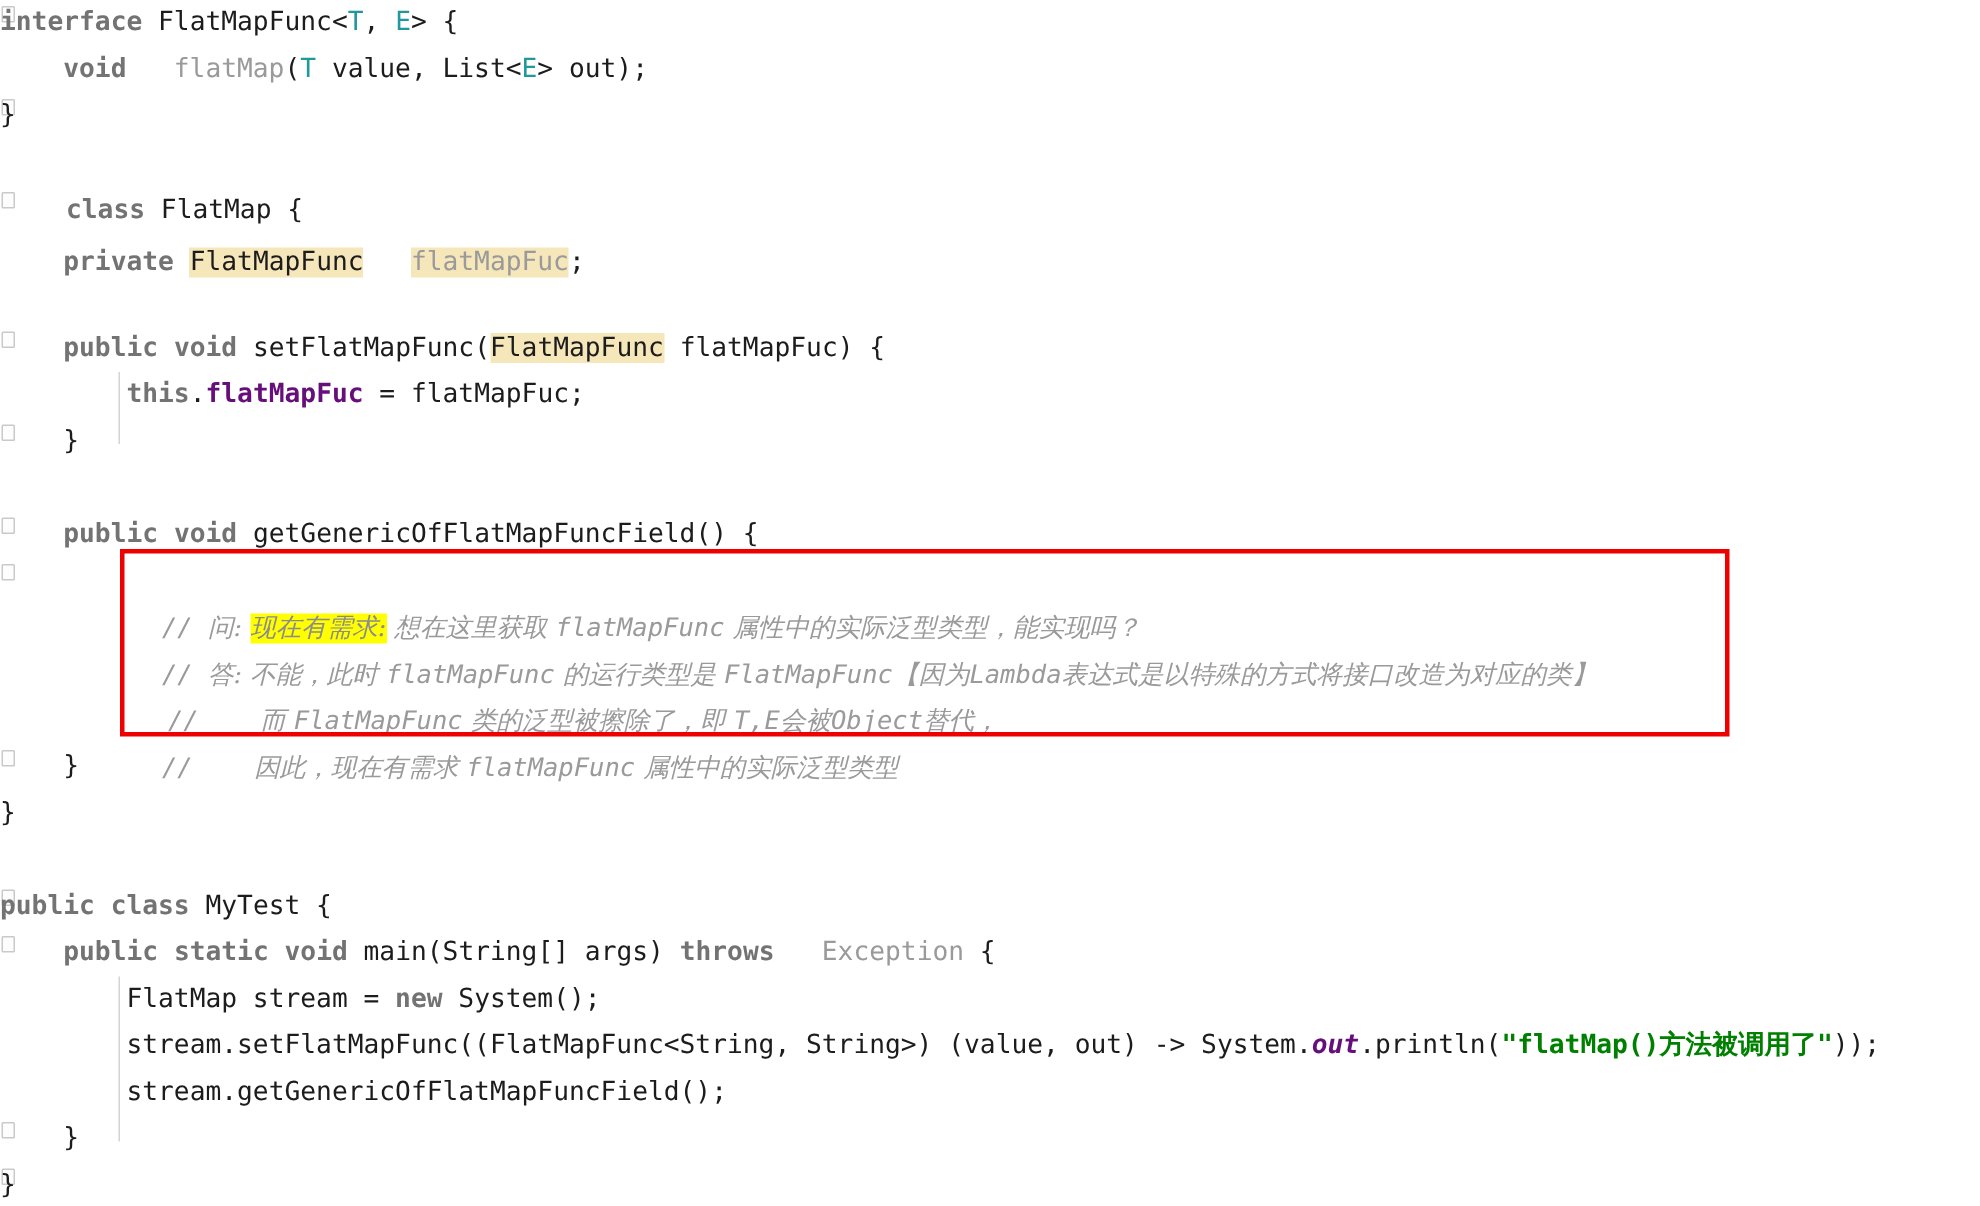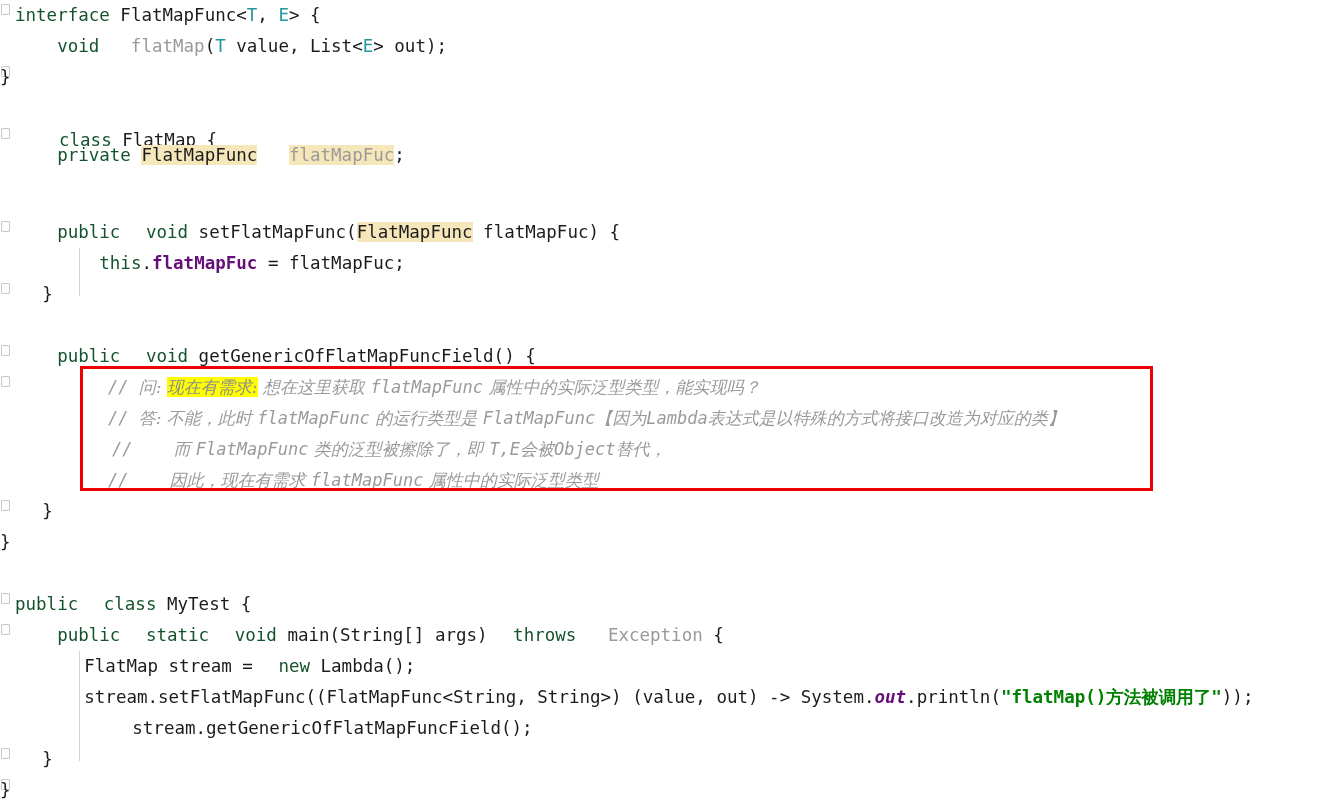--- a/index.html
+++ b/index.html
@@ -61,39 +61,40 @@
     height: 31px;
     line-height: 31px;
     white-space: pre;
     font-size: 17.5px;
     font-family: "DejaVu Sans Mono", "Liberation Mono", monospace;
     color: #1c1c1c;
     letter-spacing: 0px;
   }
 
   
-  .kw      { color: #14532d; font-weight: normal; padding-left: 15px; }
+  .kw      { color: #737373; font-weight: bold; }
   .plain   { color: #1c1c1c; }
   .gray    { color: #9a9a9a; margin-left: 21px; }
   .typevar { color: #20999d; }
   .field   { color: #660e7a; font-weight: bold; }
   .statfld { color: #660e7a; font-weight: bold; font-style: italic; }
   .str     { color: #008000; font-weight: bold; }
   .hl      { background: #f5e7b9; }
 
   
   .comment-line {
     position: absolute;
     height: 31px;
     line-height: 31px;
     white-space: pre;
     font-size: 17px;
     font-style: italic;
     color: #9a9a9a;
     font-family: "DejaVu Sans Mono", "Liberation Mono", monospace;
+    margin-top: 32px;
   }
   .comment-line .cjk {
     font-family: "DejaVu Serif", "Liberation Serif", serif;
     font-style: italic;
     font-size: 17px;
   }
   .yellow-hl {
     background: #ffff00;
     color: #8c8c8c;
   }
@@ -128,35 +129,35 @@
 
   <div class="indent-guide" style="left:79px; top:248px; height:48px;"></div>
   <div class="indent-guide" style="left:79px; top:651px; height:110px;"></div>
 
   <div class="code-area" id="code-area">
       <div class="line" style="top: 0px;"><span class="kw">interface</span><span class="plain"> FlatMapFunc&lt;</span><span class="typevar">T</span><span class="plain">, </span><span class="typevar">E</span><span class="plain">&gt; {</span></div>
       <div class="line" style="top: 31px;"><span class="plain">    </span><span class="kw">void</span><span class="plain"> </span><span class="gray">flatMap</span><span class="plain">(</span><span class="typevar">T</span><span class="plain"> value, List&lt;</span><span class="typevar">E</span><span class="plain">&gt; out);</span></div>
       <div class="line" style="top: 62px;"><span class="plain">}</span></div>
       <div class="line" style="top: 93px;"></div>
       <div class="line" style="top: 125px; margin-left: 44px;"><span class="kw">class</span><span class="plain"> FlatMap {</span></div>
-      <div class="line" style="top: 140px;"><span class="plain">    </span><span class="kw">private</span><span class="plain"> </span><span class="plain hl">FlatMapFunc</span><span class="plain"> </span><span class="gray hl">flatMapFuc</span><span class="plain">;</span></div>
+      <div class="line" style="top: 160px;"><span class="plain">    </span><span class="kw">private</span><span class="plain"> </span><span class="plain hl">FlatMapFunc</span><span class="plain"> </span><span class="gray hl">flatMapFuc</span><span class="plain">;</span></div>
       <div class="line" style="top: 186px;"></div>
       <div class="line" style="top: 217px;"><span class="plain">    </span><span class="kw">public</span><span class="plain"> </span><span class="kw">void</span><span class="plain"> setFlatMapFunc(</span><span class="plain hl">FlatMapFunc</span><span class="plain"> flatMapFuc) {</span></div>
       <div class="line" style="top: 248px;"><span class="plain">        </span><span class="kw">this</span><span class="plain">.</span><span class="field">flatMapFuc</span><span class="plain"> = flatMapFuc;</span></div>
       <div class="line" style="top: 279px;"><span class="plain">    }</span></div>
       <div class="line" style="top: 310px;"></div>
       <div class="line" style="top: 341px;"><span class="plain">    </span><span class="kw">public</span><span class="plain"> </span><span class="kw">void</span><span class="plain"> getGenericOfFlatMapFuncField() {</span></div>
       <div class="line" style="top: 496px;"><span class="plain">    }</span></div>
       <div class="line" style="top: 527px;"><span class="plain">}</span></div>
       <div class="line" style="top: 558px;"></div>
       <div class="line" style="top: 589px;"><span class="kw">public</span><span class="plain"> </span><span class="kw">class</span><span class="plain"> MyTest {</span></div>
       <div class="line" style="top: 620px;"><span class="plain">    </span><span class="kw">public</span><span class="plain"> </span><span class="kw">static</span><span class="plain"> </span><span class="kw">void</span><span class="plain"> main(String[] args) </span><span class="kw">throws</span><span class="plain"> </span><span class="gray">Exception</span><span class="plain"> {</span></div>
-      <div class="line" style="top: 651px;"><span class="plain">        FlatMap stream = </span><span class="kw">new</span><span class="plain"> Lambda();</span></div>
+      <div class="line" style="top: 651px;"><span class="plain">        FlatMap stream = </span><span class="kw">new</span><span class="plain"> System();</span></div>
       <div class="line" style="top: 682px;"><span class="plain">        stream.setFlatMapFunc((FlatMapFunc&lt;String, String&gt;) (value, out) -&gt; System.</span><span class="statfld">out</span><span class="plain">.println(</span><span class="str">"flatMap()方法被调用了"</span><span class="plain">));</span></div>
-      <div class="line" style="top: 713px; margin-left: 48px;"><span class="plain">        stream.getGenericOfFlatMapFuncField();</span></div>
+      <div class="line" style="top: 713px;"><span class="plain">        stream.getGenericOfFlatMapFuncField();</span></div>
       <div class="line" style="top: 744px;"><span class="plain">    }</span></div>
       <div class="line" style="top: 775px;"><span class="plain">}</span></div>
     </div>
 
   <div class="code-area" id="comment-area">
       <div class="comment-line" style="left: 108px; top: 372px;"><span class="">// </span><span class="cjk">问: </span><span class="cjk yellow-hl">现在有需求:</span><span class="cjk"> 想在这里获取 </span><span class="">flatMapFunc</span><span class="cjk"> 属性中的实际泛型类型，能实现吗？</span></div>
       <div class="comment-line" style="left: 108px; top: 403px;"><span class="">// </span><span class="cjk">答: 不能，此时 </span><span class="">flatMapFunc</span><span class="cjk"> 的运行类型是 </span><span class="">FlatMapFunc</span><span class="cjk">【因为</span><span class="">Lambda</span><span class="cjk">表达式是以特殊的方式将接口改造为对应的类】</span></div>
       <div class="comment-line" style="left: 112px; top: 434px;"><span class="">//    </span><span class="cjk">而 </span><span class="">FlatMapFunc</span><span class="cjk"> 类的泛型被擦除了，即 </span><span class="">T,E</span><span class="cjk">会被</span><span class="">Object</span><span class="cjk">替代，</span></div>
       <div class="comment-line" style="left: 108px; top: 465px;"><span class="">//    </span><span class="cjk">因此，现在有需求 </span><span class="">flatMapFunc</span><span class="cjk"> 属性中的实际泛型类型</span></div>
     </div>

